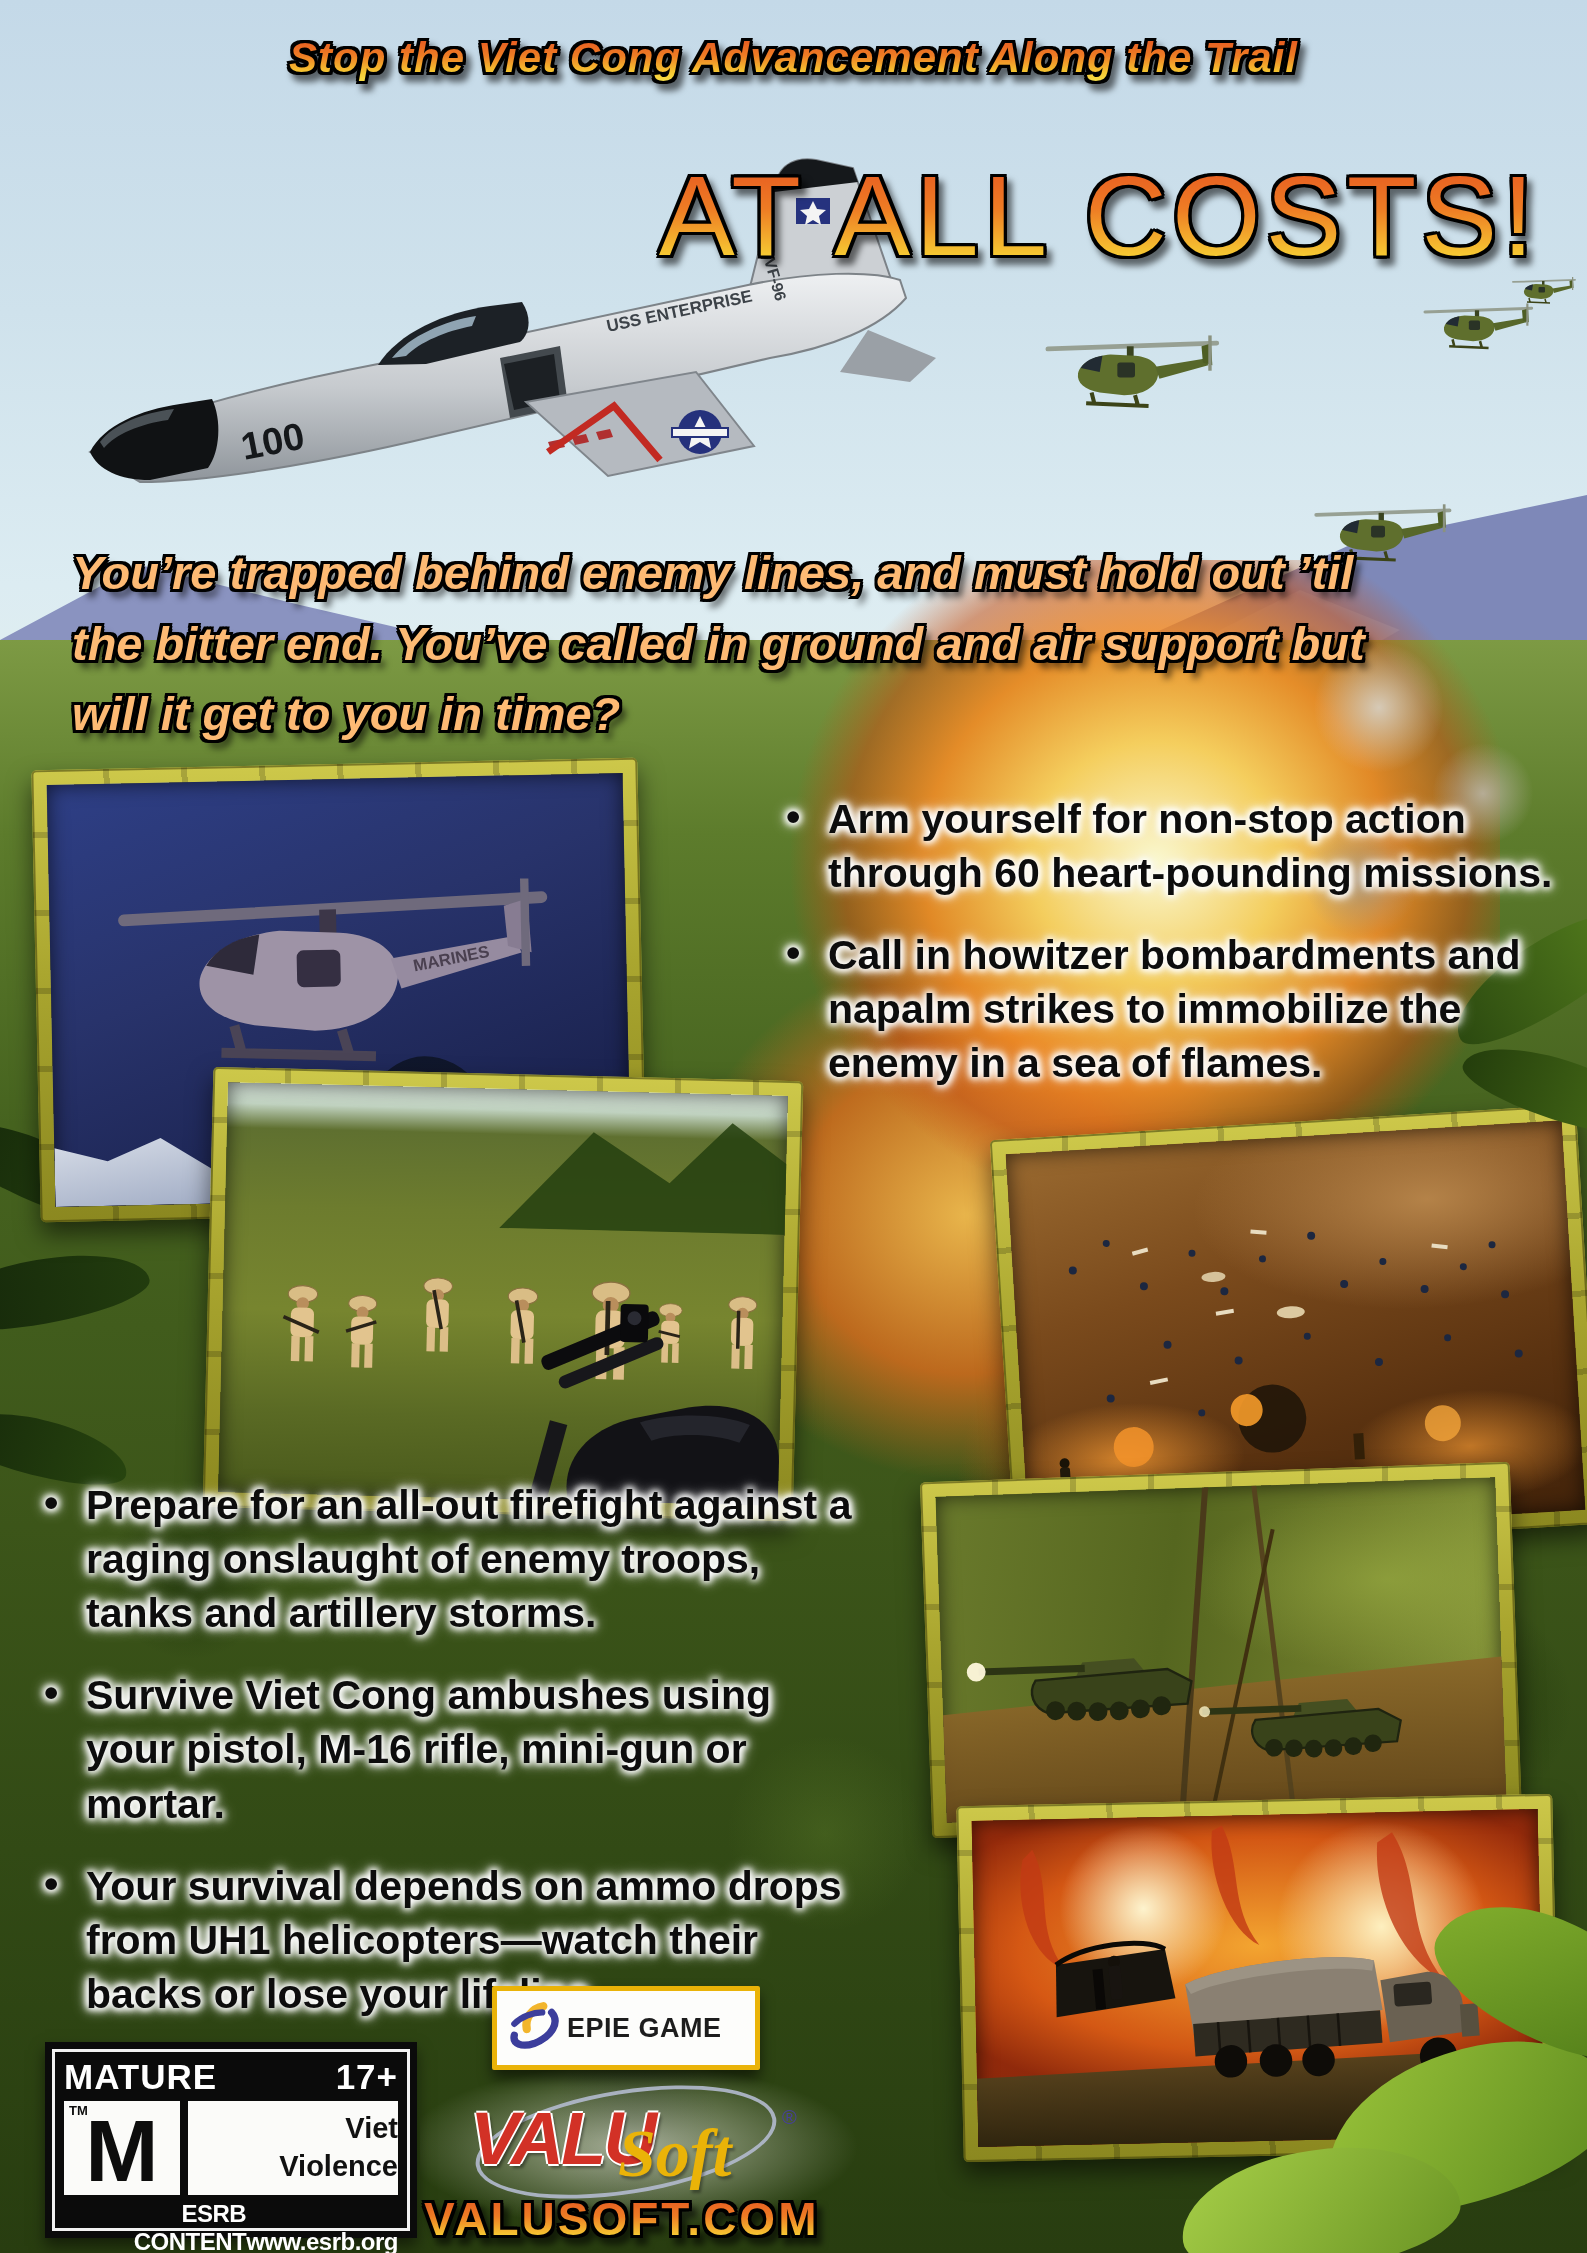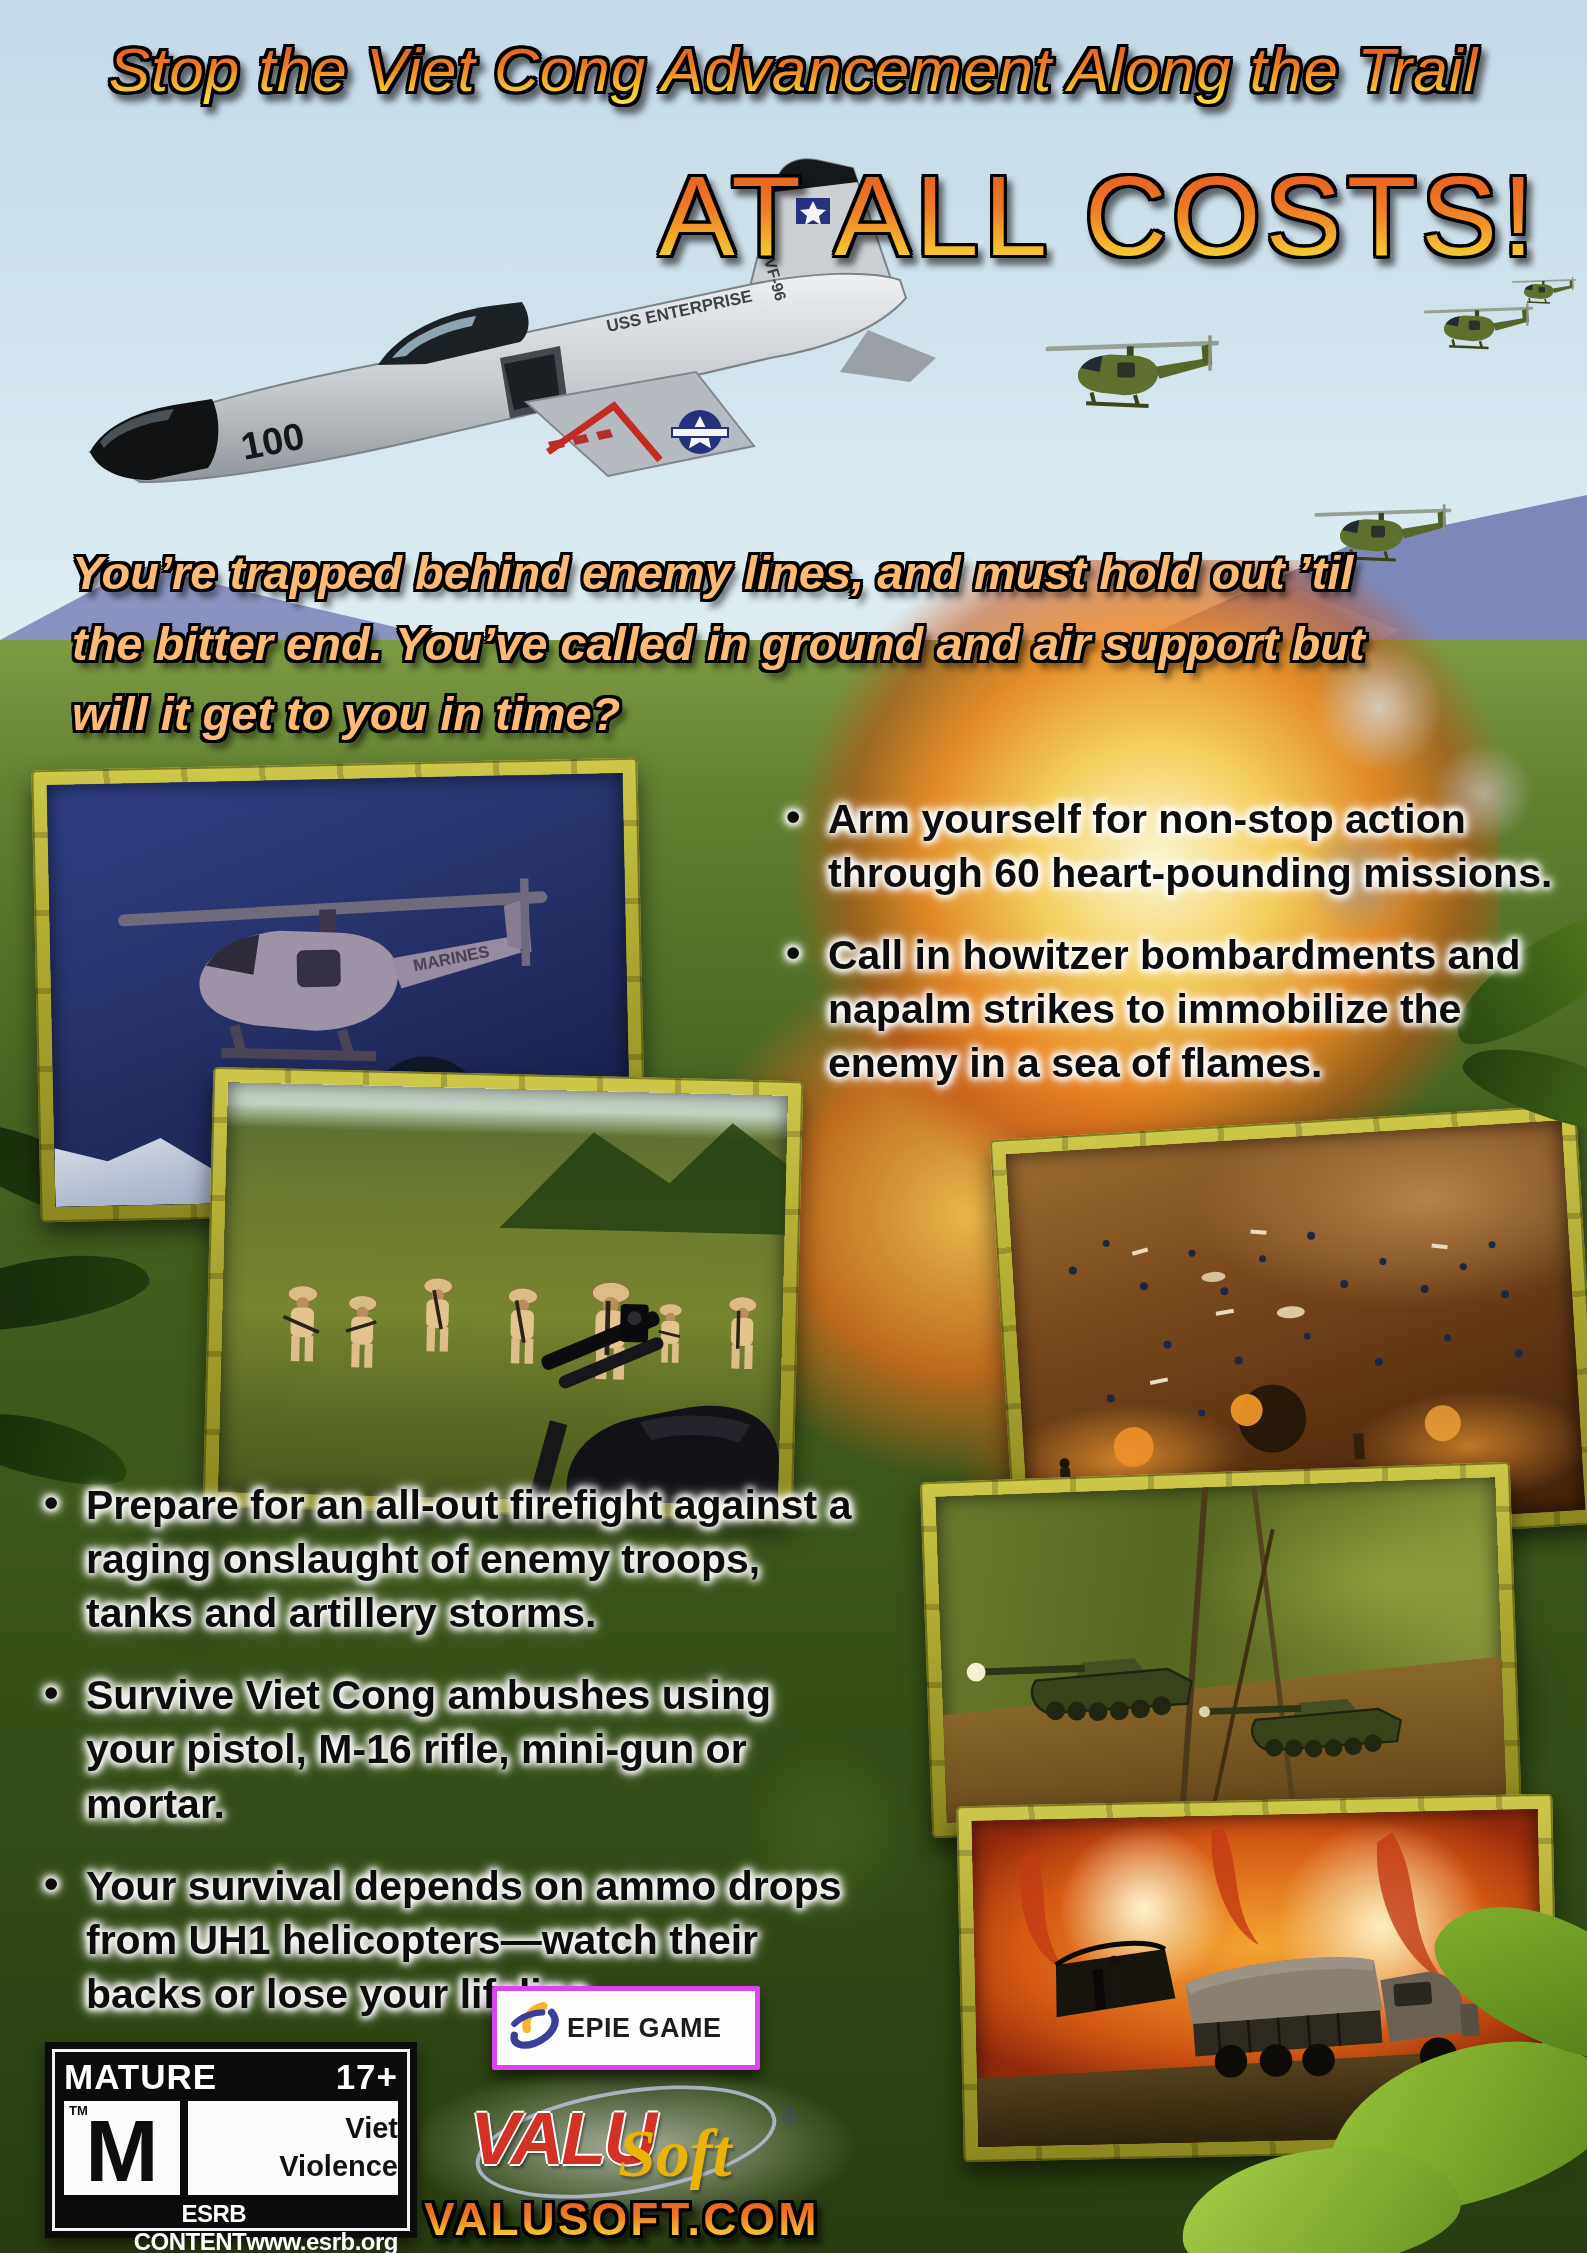--- a/index.html
+++ b/index.html
@@ -36,21 +36,21 @@
       radial-gradient(circle 80px at 35% 65%,rgba(160,150,134,.8),transparent 72%);}
   
   .leaf{position:absolute;border-radius:50% 50% 50% 50%/62% 62% 40% 40%;}
   
   .grad{
     background:linear-gradient(180deg,#e44f20 0%,#ee7c24 45%,#f6c832 80%,#f9e24a 100%);
     -webkit-background-clip:text;background-clip:text;color:transparent;
     filter:drop-shadow(3px 0 0 #000) drop-shadow(-3px 0 0 #000) drop-shadow(0 3px 0 #000) drop-shadow(0 -3px 0 #000) drop-shadow(5px 7px 3px rgba(0,0,0,.55));
   }
   .tagline1{position:absolute;left:0;top:34px;width:1587px;text-align:center;z-index:10;
-    font-size:62px;font-weight:400;font-style:italic;letter-spacing:1px;white-space:nowrap;}
+    font-size:42px;font-weight:700;font-style:italic;letter-spacing:1px;white-space:nowrap;}
   .tagline2{position:absolute;right:48px;top:150px;z-index:10;
     font-size:114px;font-weight:400;letter-spacing:5px;white-space:nowrap;}
   .intro{position:absolute;left:72px;top:538px;width:1320px;z-index:10;
     font-size:47px;line-height:1.5;font-weight:700;font-style:italic;color:#fdba74;
     text-shadow:-3px -3px 0 #000,3px -3px 0 #000,-3px 3px 0 #000,3px 3px 0 #000,0 -3px 0 #000,0 3px 0 #000,-3px 0 0 #000,3px 0 0 #000,6px 8px 7px rgba(0,0,0,.65);}
   .features{position:absolute;z-index:10;list-style:none;margin:0;padding:0;
     font-size:41px;font-weight:700;line-height:1.32;color:#0d0d0d;
     text-shadow:0 0 7px #fff,0 0 7px #fff,0 0 10px #fff,0 0 12px #fff,0 0 16px rgba(255,255,255,.9);}
   .features li{position:relative;padding-left:42px;margin-bottom:28px;}
   .features .marker{position:absolute;left:0;top:-2px;}
@@ -93,21 +93,21 @@
   .snow{position:absolute;left:0;bottom:0;width:42%;height:24%;
     background:linear-gradient(170deg,#e9edf3,#9aa6c0);
     clip-path:polygon(0 100%,0 42%,22% 56%,44% 34%,68% 70%,100% 100%);}
   .rock{position:absolute;left:52%;bottom:-14%;width:26%;height:48%;
     background:linear-gradient(180deg,#10172c,#0a0f20);border-radius:48% 52% 0 0;}
   .hill{position:absolute;right:-4%;top:4%;width:55%;height:30%;background:#24400f;
     clip-path:polygon(0 100%,30% 20%,55% 60%,75% 10%,100% 55%,100% 100%);opacity:.85;}
   .shot svg{position:absolute;}
   
   .epie{position:absolute;left:492px;top:1986px;width:268px;height:84px;z-index:11;
-    background:#fdfdfb;border:5px solid #d946ef;box-sizing:border-box;border-radius:2px;
+    background:#fdfdfb;border:5px solid #eab308;box-sizing:border-box;border-radius:2px;
     box-shadow:0 8px 14px rgba(0,0,0,.55);display:flex;align-items:center;}
   .epie-label{font-size:27px;font-weight:700;color:#1d1d1d;letter-spacing:.5px;margin-left:4px;}
   .valu-halo{position:absolute;left:420px;top:2070px;width:440px;height:160px;z-index:9;
     background:radial-gradient(ellipse at 48% 48%,rgba(255,255,244,.6),rgba(255,255,244,0) 70%);}
   .valusoft{position:absolute;left:470px;top:2096px;width:330px;height:104px;z-index:11;}
   .valusoft .ellipse{position:absolute;left:4px;top:-6px;width:296px;height:96px;
     border:4px solid rgba(178,186,206,.9);border-radius:50%;transform:rotate(-9deg);}
   .valu{position:absolute;left:0;top:0;font-size:74px;font-weight:700;font-style:italic;
     color:#d23126;letter-spacing:-3px;
     text-shadow:-2px 0 0 #fff,2px 0 0 #fff,0 2px 0 #fff,0 -2px 0 #fff,3px 4px 3px rgba(0,0,0,.4);}

